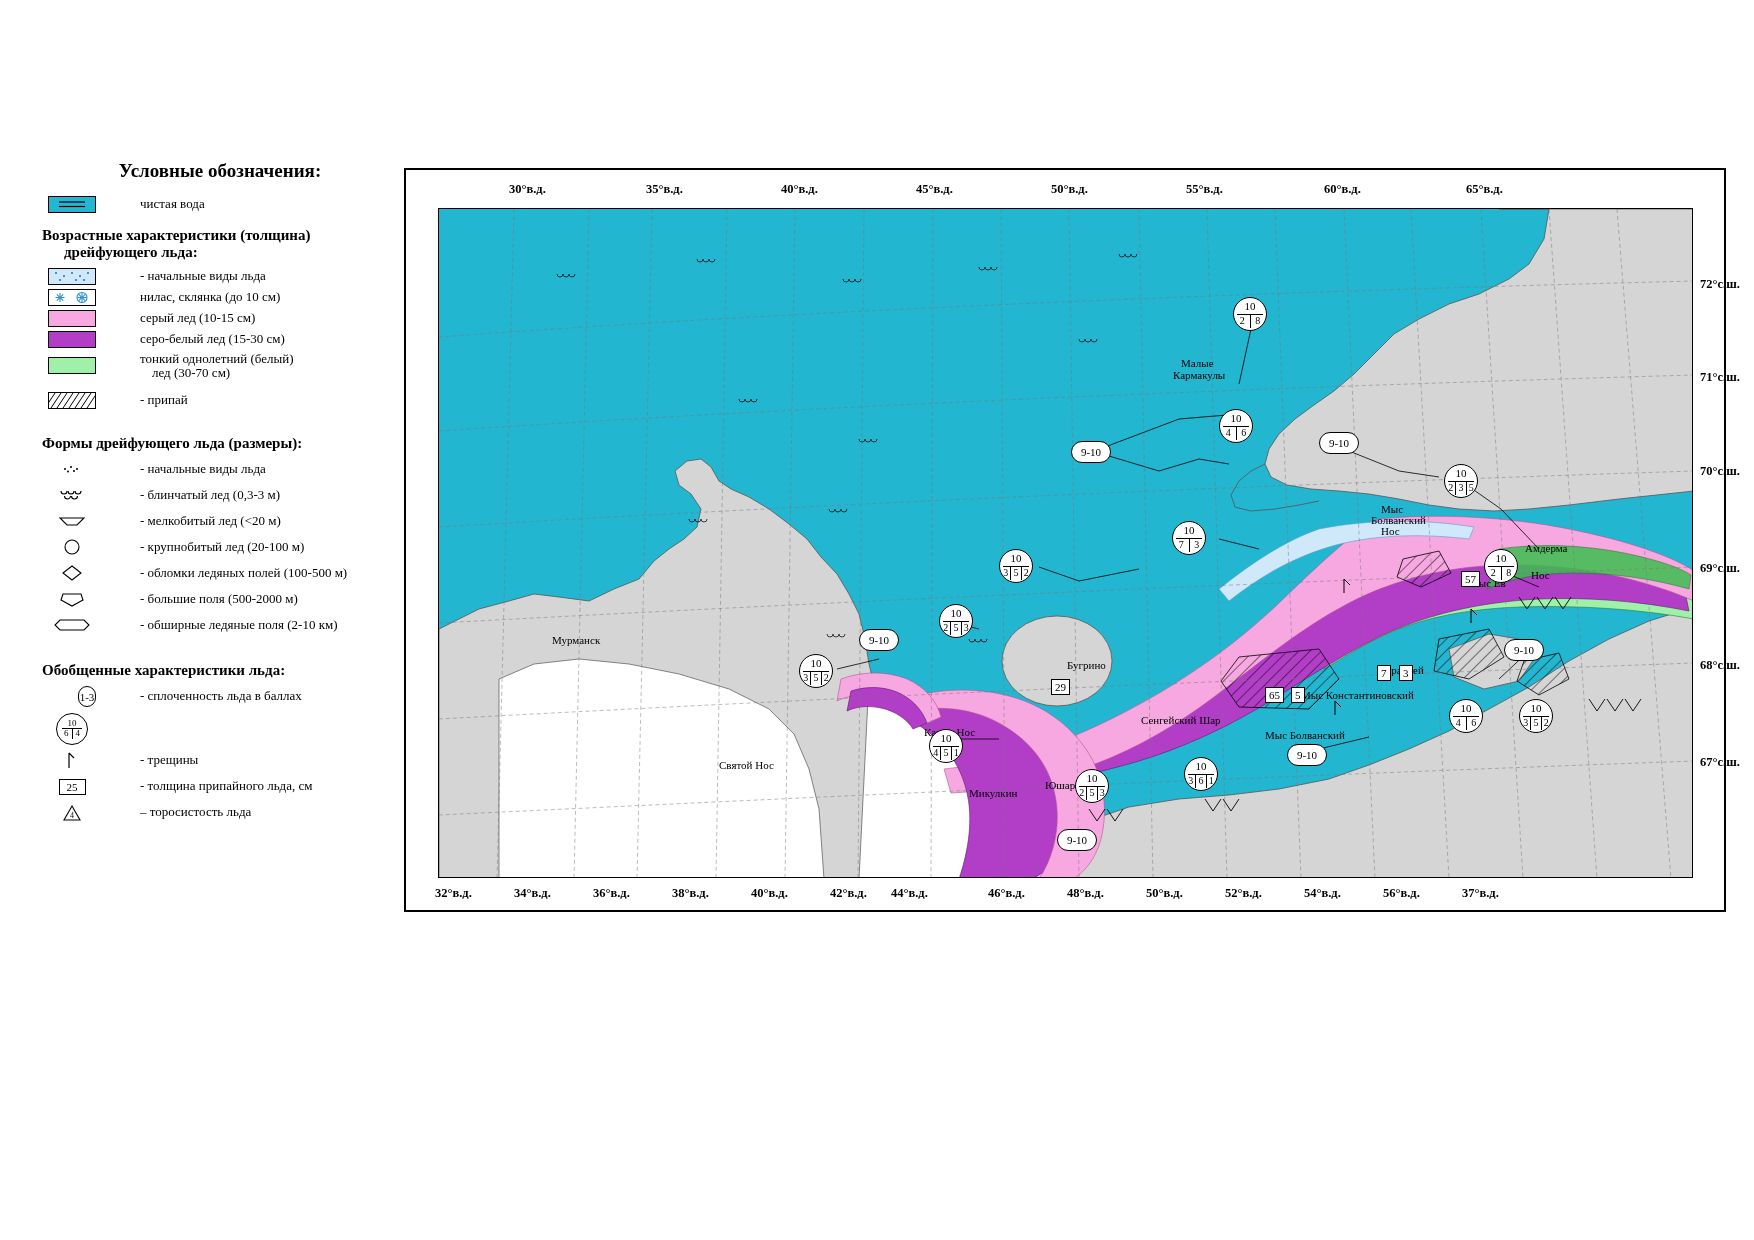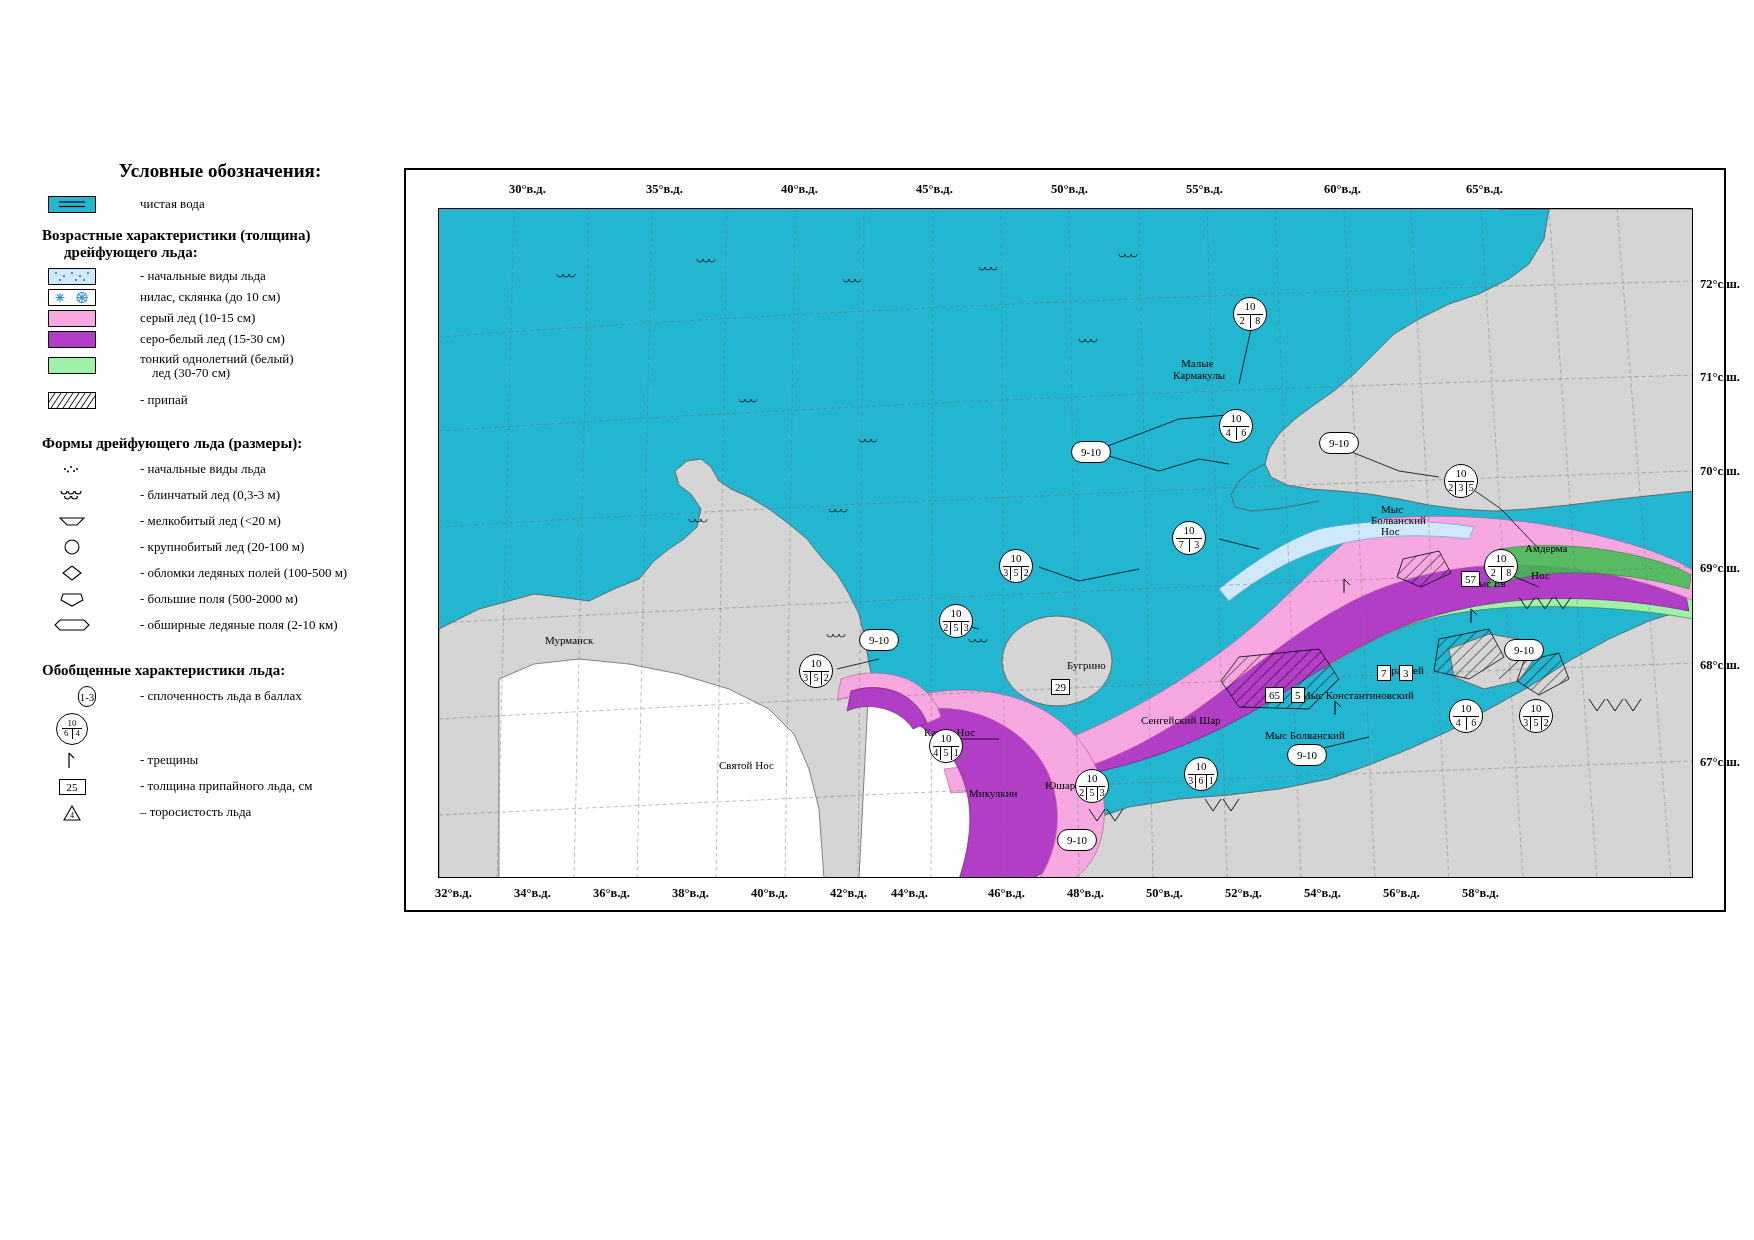--- a/index.html
+++ b/index.html
@@ -421,21 +421,21 @@
     <div class="axis-label" style="left:266px; top:716px;">38°в.д.</div>
     <div class="axis-label" style="left:345px; top:716px;">40°в.д.</div>
     <div class="axis-label" style="left:424px; top:716px;">42°в.д.</div>
     <div class="axis-label" style="left:485px; top:716px;">44°в.д.</div>
     <div class="axis-label" style="left:582px; top:716px;">46°в.д.</div>
     <div class="axis-label" style="left:661px; top:716px;">48°в.д.</div>
     <div class="axis-label" style="left:740px; top:716px;">50°в.д.</div>
     <div class="axis-label" style="left:819px; top:716px;">52°в.д.</div>
     <div class="axis-label" style="left:898px; top:716px;">54°в.д.</div>
     <div class="axis-label" style="left:977px; top:716px;">56°в.д.</div>
-    <div class="axis-label" style="left:1056px; top:716px;">58°в.д.</div>
+    <div class="axis-label" style="left:1056px; top:716px;">37°в.д.</div>
 
     <div class="axis-label" style="left:1294px; top:107px;">72°с.ш.</div>
     <div class="axis-label" style="left:1294px; top:200px;">71°с.ш.</div>
     <div class="axis-label" style="left:1294px; top:294px;">70°с.ш.</div>
     <div class="axis-label" style="left:1294px; top:391px;">69°с.ш.</div>
     <div class="axis-label" style="left:1294px; top:488px;">68°с.ш.</div>
     <div class="axis-label" style="left:1294px; top:585px;">67°с.ш.</div>
 
     <div class="map-inner">
 
@@ -572,21 +572,21 @@
         </g>
 
         <g stroke="#000" stroke-width="0.9" fill="none">
           <path d="M1080,388 l8,12 l8,-12 M1098,388 l8,12 l8,-12 M1116,388 l8,12 l8,-12"></path>
           <path d="M1150,490 l8,12 l8,-12 M1168,490 l8,12 l8,-12 M1186,490 l8,12 l8,-12"></path>
           <path d="M650,600 l8,12 l8,-12 M668,600 l8,12 l8,-12"></path>
           <path d="M766,590 l8,12 l8,-12 M784,590 l8,12 l8,-12"></path>
         </g>
       </svg>
 
-      <div class="map-label" style="left:106px; top:425px;">Мурманск</div>
+      <div class="map-label" style="left:113px; top:425px;">Мурманск</div>
       <div class="map-label" style="left:280px; top:550px;">Святой Нос</div>
       <div class="map-label" style="left:485px; top:517px;">Канин Нос</div>
       <div class="map-label" style="left:530px; top:578px;">Микулкин</div>
       <div class="map-label" style="left:742px; top:148px;">Малые</div>
       <div class="map-label" style="left:734px; top:160px;">Кармакулы</div>
       <div class="map-label" style="left:942px; top:294px;">Мыс</div>
       <div class="map-label" style="left:932px; top:305px;">Болванский</div>
       <div class="map-label" style="left:942px; top:316px;">Нос</div>
       <div class="map-label" style="left:1050px; top:333px;margin-left:36px;">Амдерма</div>
       <div class="map-label" style="left:1030px; top:368px;">Мыс Ев</div>

